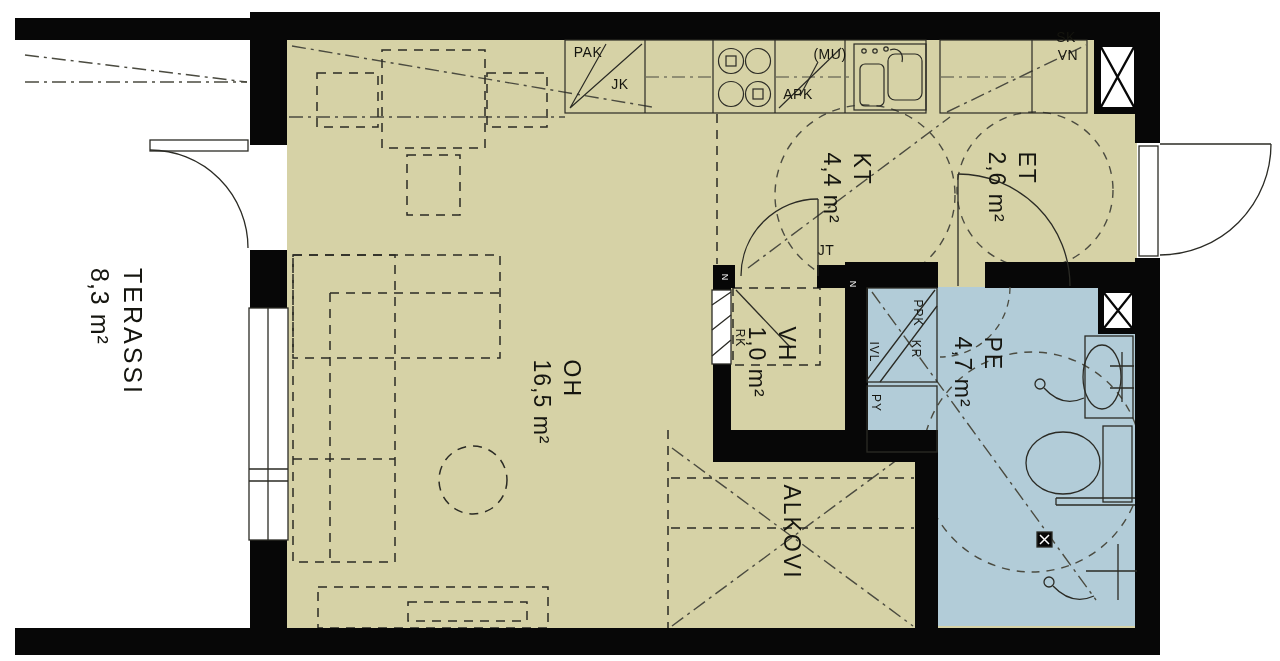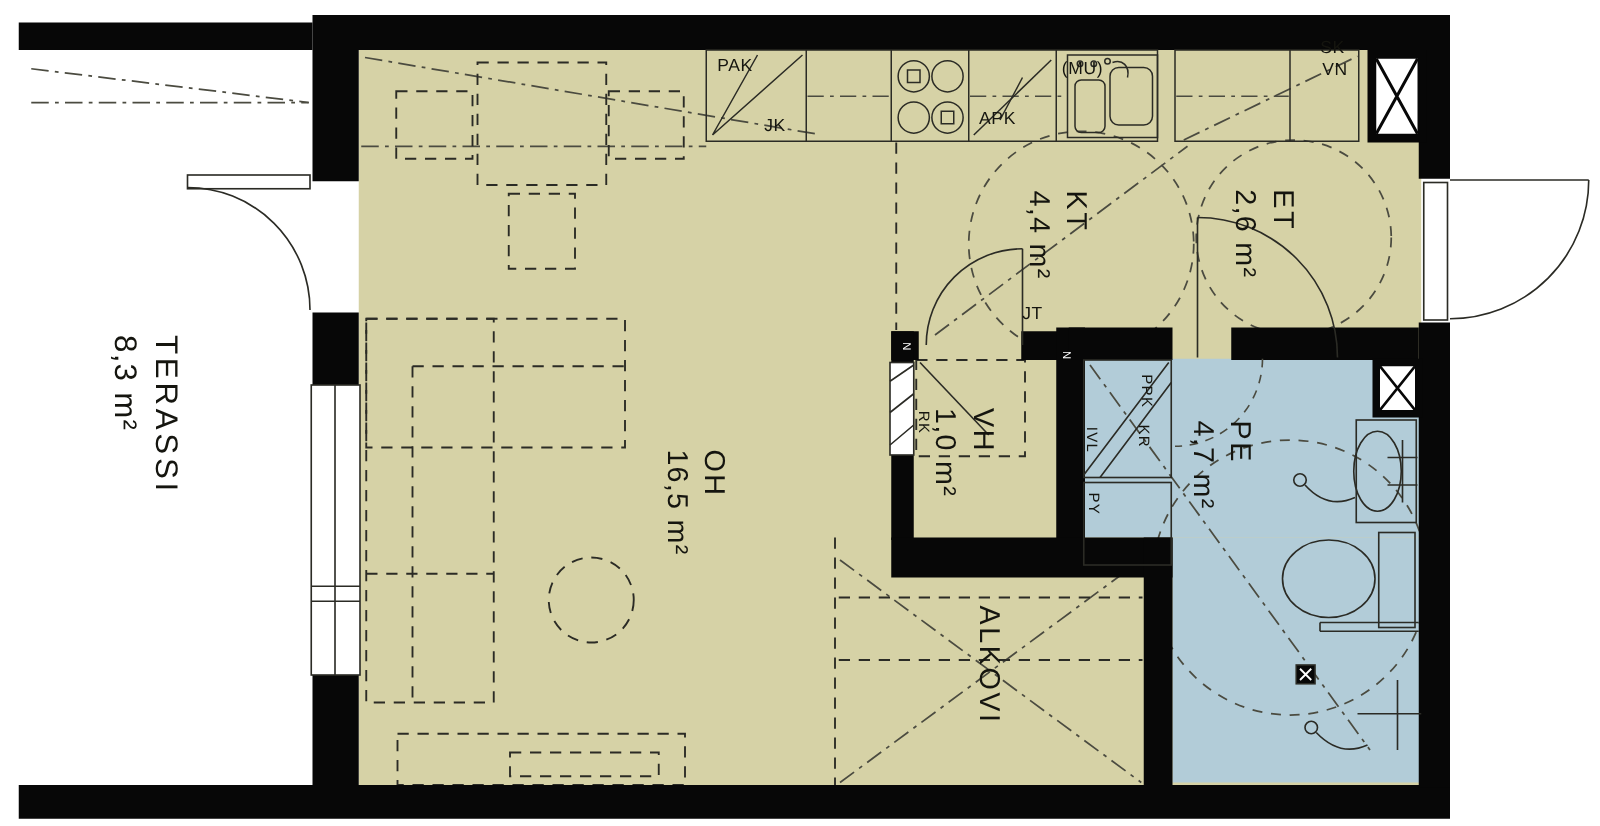--- a/index.html
+++ b/index.html
@@ -234,23 +234,23 @@
     <div>ALKOVI</div>
   </div>
 
   <div class="lbl small" style="left:739px;top:338px">RK</div>
   <div class="lbl small" style="left:917px;top:313px">PPK</div>
   <div class="lbl small" style="left:915px;top:349px">KR</div>
   <div class="lbl small" style="left:873px;top:352px">IVL</div>
   <div class="lbl small" style="left:875px;top:403px">PY</div>
 
   <div class="hlbl" style="left:588px;top:52px">PAK</div>
-  <div class="hlbl" style="left:620px;top:100px">JK</div>
+  <div class="hlbl" style="left:620px;top:84px">JK</div>
   <div class="hlbl" style="left:798px;top:94px">APK</div>
-  <div class="hlbl" style="left:866px;top:54px">(MU)</div>
+  <div class="hlbl" style="left:830px;top:54px">(MU)</div>
   <div class="hlbl" style="left:1068px;top:55px">VN</div>
   <div class="hlbl" style="left:1066px;top:37px">SK</div>
   <div class="hlbl" style="left:826px;top:250px">JT</div>
 
   <div class="nmark" style="left:725px;top:277px">N</div>
   <div class="nmark" style="left:853px;top:284px">N</div>
 
 </div>
 
 </body></html>

